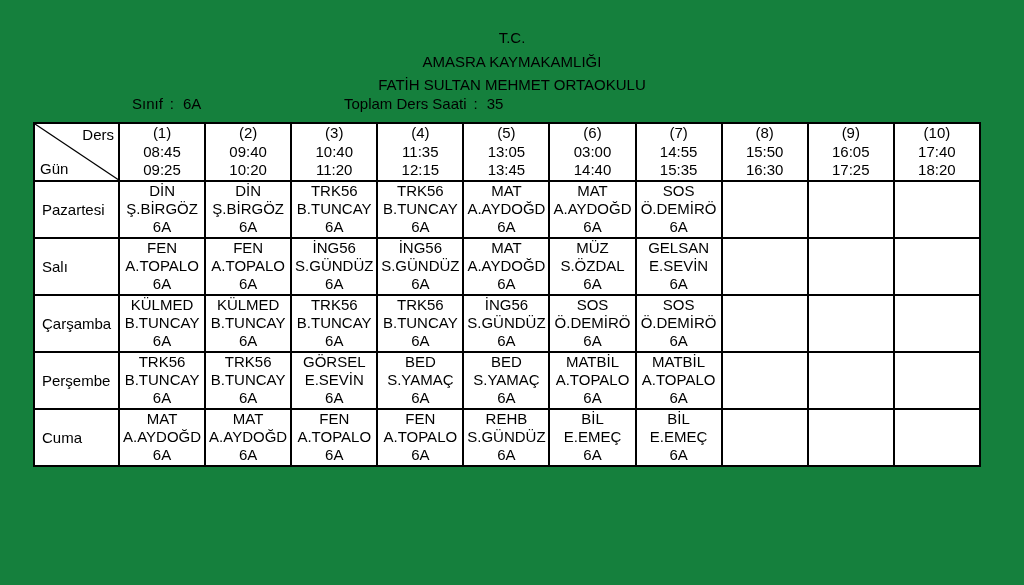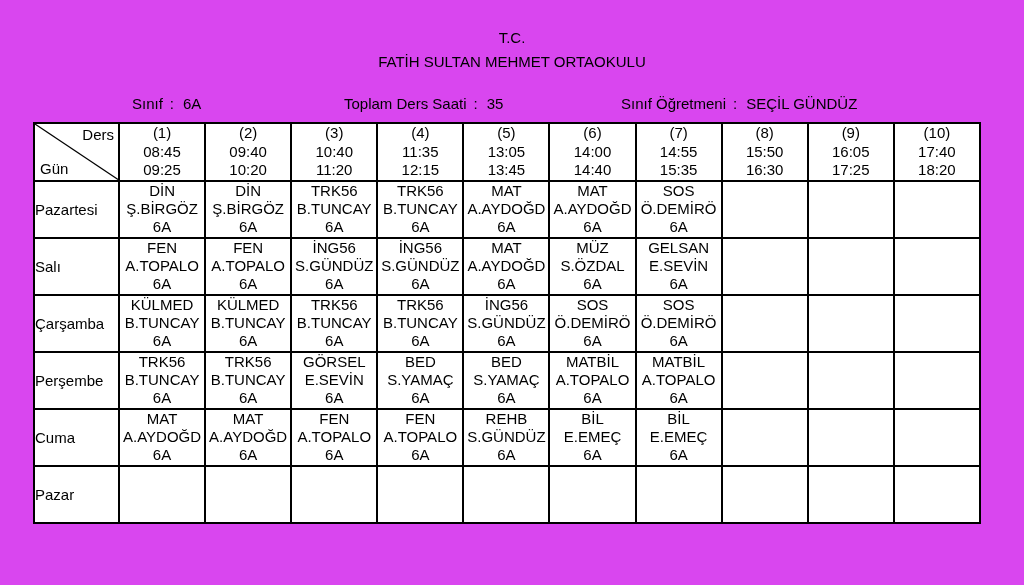--- a/index.html
+++ b/index.html
@@ -4,21 +4,21 @@
 <style>
   * { margin: 0; padding: 0; box-sizing: border-box; }
   html, body { background: #fff; }
   body {
     width: 1024px; height: 585px;
     font-family: "Liberation Sans", "DejaVu Sans", sans-serif;
     color: #000;
     position: relative;
     overflow: hidden;
   }
-  .page { position: absolute; inset: 0; background: #d946ef; }
+  .page { position: absolute; inset: 0; background: #15803d; }
 
   
   .title-block {
     position: absolute;
     top: 26px; left: 0; width: 1024px;
     text-align: center;
     font-size: 15px;
     line-height: 23.5px;
   }
 
@@ -57,39 +57,39 @@
   
   td.corner-cell { position: relative; padding: 0; }
   td.corner-cell svg { position: absolute; inset: 0; width: 100%; height: 100%; display: block; }
   .corner-ders { position: absolute; top: 2px; right: 4px; }
   .corner-gun  { position: absolute; bottom: 3px; left: 5px; }
 
   
   td.period-cell { text-align: center; line-height: 18.5px; }
 
   
-  td.day-cell { text-align: left; }
+  td.day-cell { text-align: left; padding-left: 7px; }
 
   
   td.lesson-cell { text-align: center; line-height: 18px; }
 </style>
 </head>
 <body>
 
 <div class="page">
 
   <div class="title-block">
     <div>T.C.</div>
+    <div>AMASRA KAYMAKAMLIĞI</div>
     <div>FATİH SULTAN MEHMET ORTAOKULU</div>
   </div>
 
   <div class="info-line">
     <span class="info-item info-class"><span>Sınıf</span><span class="info-colon">:</span><span>6A</span></span>
     <span class="info-item info-total"><span>Toplam Ders Saati</span><span class="info-colon">:</span><span>35</span></span>
-    <span class="info-item info-teacher"><span>Sınıf Öğretmeni</span><span class="info-colon">:</span><span>SEÇİL GÜNDÜZ</span></span>
   </div>
 
   <div class="table-wrap">
     <table class="timetable">
       <colgroup id="table-cols">
           <col class="day-col">
           <col class="lesson-col">
           <col class="lesson-col">
           <col class="lesson-col">
           <col class="lesson-col">
@@ -129,21 +129,21 @@
               <div>11:35</div>
               <div>12:15</div>
             </td>
             <td class="period-cell">
               <div>(5)</div>
               <div>13:05</div>
               <div>13:45</div>
             </td>
             <td class="period-cell">
               <div>(6)</div>
-              <div>14:00</div>
+              <div>03:00</div>
               <div>14:40</div>
             </td>
             <td class="period-cell">
               <div>(7)</div>
               <div>14:55</div>
               <div>15:35</div>
             </td>
             <td class="period-cell">
               <div>(8)</div>
               <div>15:50</div>
@@ -358,30 +358,17 @@
             </td>
             <td class="lesson-cell">
               <div>BİL</div>
               <div>E.EMEÇ</div>
               <div>6A</div>
             </td>
             <td class="lesson-cell"></td>
             <td class="lesson-cell"></td>
             <td class="lesson-cell"></td>
           </tr>
-          <tr class="day-row">
-            <td class="day-cell">Pazar</td>
-            <td class="lesson-cell"></td>
-            <td class="lesson-cell"></td>
-            <td class="lesson-cell"></td>
-            <td class="lesson-cell"></td>
-            <td class="lesson-cell"></td>
-            <td class="lesson-cell"></td>
-            <td class="lesson-cell"></td>
-            <td class="lesson-cell"></td>
-            <td class="lesson-cell"></td>
-            <td class="lesson-cell"></td>
-          </tr>
         </tbody>
     </table>
   </div>
 
 </div>
 
 </body></html>

